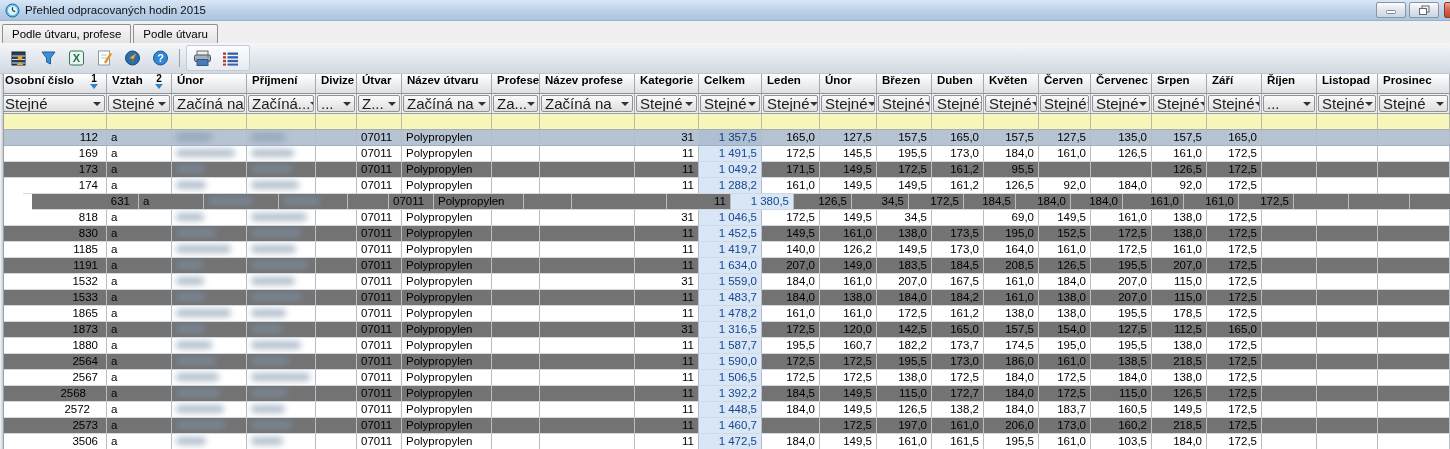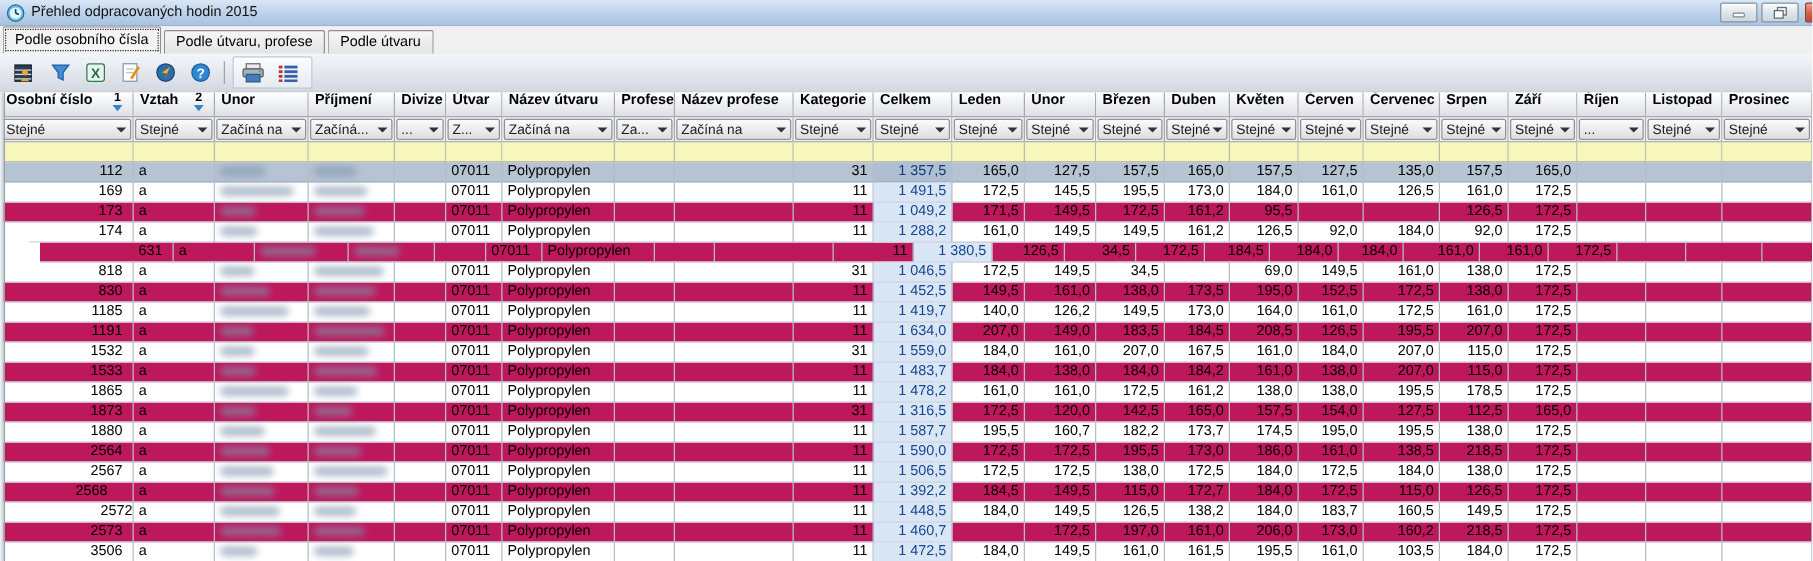--- a/index.html
+++ b/index.html
@@ -40,27 +40,27 @@
   .hdr-cell { height:20px; background:linear-gradient(#ffffff,#eceef1 55%,#dddfe4);
               border-right:1px solid #a6a9af; border-bottom:1px solid #8f9297;
               font-size:11.5px; font-weight:bold; color:#000; padding:0 3px 0 5px;
               display:flex; white-space:nowrap; overflow:hidden; }
   .sort-badge { margin-left:auto; margin-right:5px; display:flex; flex-direction:column; align-items:center; }
   .sort-badge .num { font-size:10px; line-height:9px; font-weight:bold; }
   .sort-badge .tri { width:0; height:0; border-left:4px solid transparent; border-right:4px solid transparent;
                      border-top:5px solid #2e86c8; margin-top:1px; }
   .flt-cell { height:20px; background:#eef0f2; border-right:1px solid #a6a9af; border-bottom:1px solid #9a9da1; padding:1px; }
   .flt-btn { width:100%; height:100%; display:flex; align-items:center; background:linear-gradient(#fbfbfb,#dedede);
-             border:1px solid #8f9297; border-radius:2px; font-size:11px; color:#1c1c1c; padding:0 3px;
+             border:1px solid #8f9297; border-radius:2px; font-size:15px; color:#1c1c1c; padding:0 3px;
              white-space:nowrap; overflow:hidden; }
   .flt-btn .dd { margin-left:auto; width:0; height:0; border-left:4px solid transparent;
                  border-right:4px solid transparent; border-top:4px solid #333; flex:none; }
   .yellow-cell { height:16px; background:#f7f7bb; border-right:1px solid #b8bba9; border-bottom:1px solid #a9acb1; }
   .row-data { height:16px; background:#ffffff; }
-  .row-data.alt { background:#be185d; }
+  .row-data.alt { background:#737373; }
   .row-data.sel { background:#b5c3d2; }
   .cell { font-size:11.5px; line-height:15px; padding:0 4px; border-right:1px solid #b6bdc6;
           border-bottom:1px solid #d2d9e1; white-space:nowrap; overflow:hidden; color:#000; }
   .row-data.sel .cell { border-bottom-color:#9fafc0; }
   .cell.r { text-align:right; }
   .cell.celkem { background:#d8e6f5; color:#17468f; }
   .row-data.sel .cell.celkem { background:#aebfd3; color:#123a79; }
   .blur-blob { display:inline-block; height:8px; border-radius:4px; background:#7e94ab;
                filter:blur(3px); opacity:.6; margin-top:3px; }
   .left-strip { position:absolute; top:74px; bottom:0; left:0; width:4px;
@@ -88,21 +88,20 @@
     <div class="win-btn btn-restore">
       <svg width="13" height="11" viewBox="0 0 13 11">
           <rect x="4" y="1" width="7" height="6" fill="#eef3f8" stroke="#5e6a77"></rect>
           <rect x="1.5" y="3.5" width="7" height="6" fill="#fdfdfd" stroke="#5e6a77"></rect>
         </svg>
     </div>
     <div class="win-btn btn-close"></div>
   </div>
 
   <div class="tabbar" id="tabbar">
-      <div class="tab active">Podle osobního čísla</div>
       <div class="tab">Podle útvaru, profese</div>
       <div class="tab">Podle útvaru</div>
     </div>
   <div class="toolbar" id="toolbar">
       <div class="tool">
         <svg width="18" height="17" viewBox="0 0 18 17">
           <rect x="1" y="2" width="13" height="13" fill="#2d3e50" stroke="#16222e"></rect>
           <line x1="1" y1="6" x2="14" y2="6" stroke="#d7dfe7"></line>
           <line x1="1" y1="9.5" x2="14" y2="9.5" stroke="#d7dfe7"></line>
           <line x1="1" y1="13" x2="14" y2="13" stroke="#d7dfe7"></line>
@@ -831,21 +830,21 @@
         <div class="cell r">184,0</div>
         <div class="cell r">172,5</div>
         <div class="cell r">115,0</div>
         <div class="cell r">126,5</div>
         <div class="cell r">172,5</div>
         <div class="cell r"></div>
         <div class="cell r"></div>
         <div class="cell r"></div>
       </div>
       <div class="grow row-data " style="grid-template-columns: 107px 65px 75px 69px 41px 45px 90px 48px 95px 64px 63px 58px 57px 55px 52px 55px 52px 61px 55px 55px 55px 61px 72px;">
-        <div class="cell r" style="padding-right: 0;">2572</div>
+        <div class="cell r" style="padding-right: 16px;">2572</div>
         <div class="cell">a</div>
         <div class="cell"><span class="blur-blob" style="width: 48px;"></span></div>
         <div class="cell"><span class="blur-blob" style="width: 34px;"></span></div>
         <div class="cell"></div>
         <div class="cell">07011</div>
         <div class="cell">Polypropylen</div>
         <div class="cell"></div>
         <div class="cell"></div>
         <div class="cell r">11</div>
         <div class="cell r celkem">1 448,5</div>

